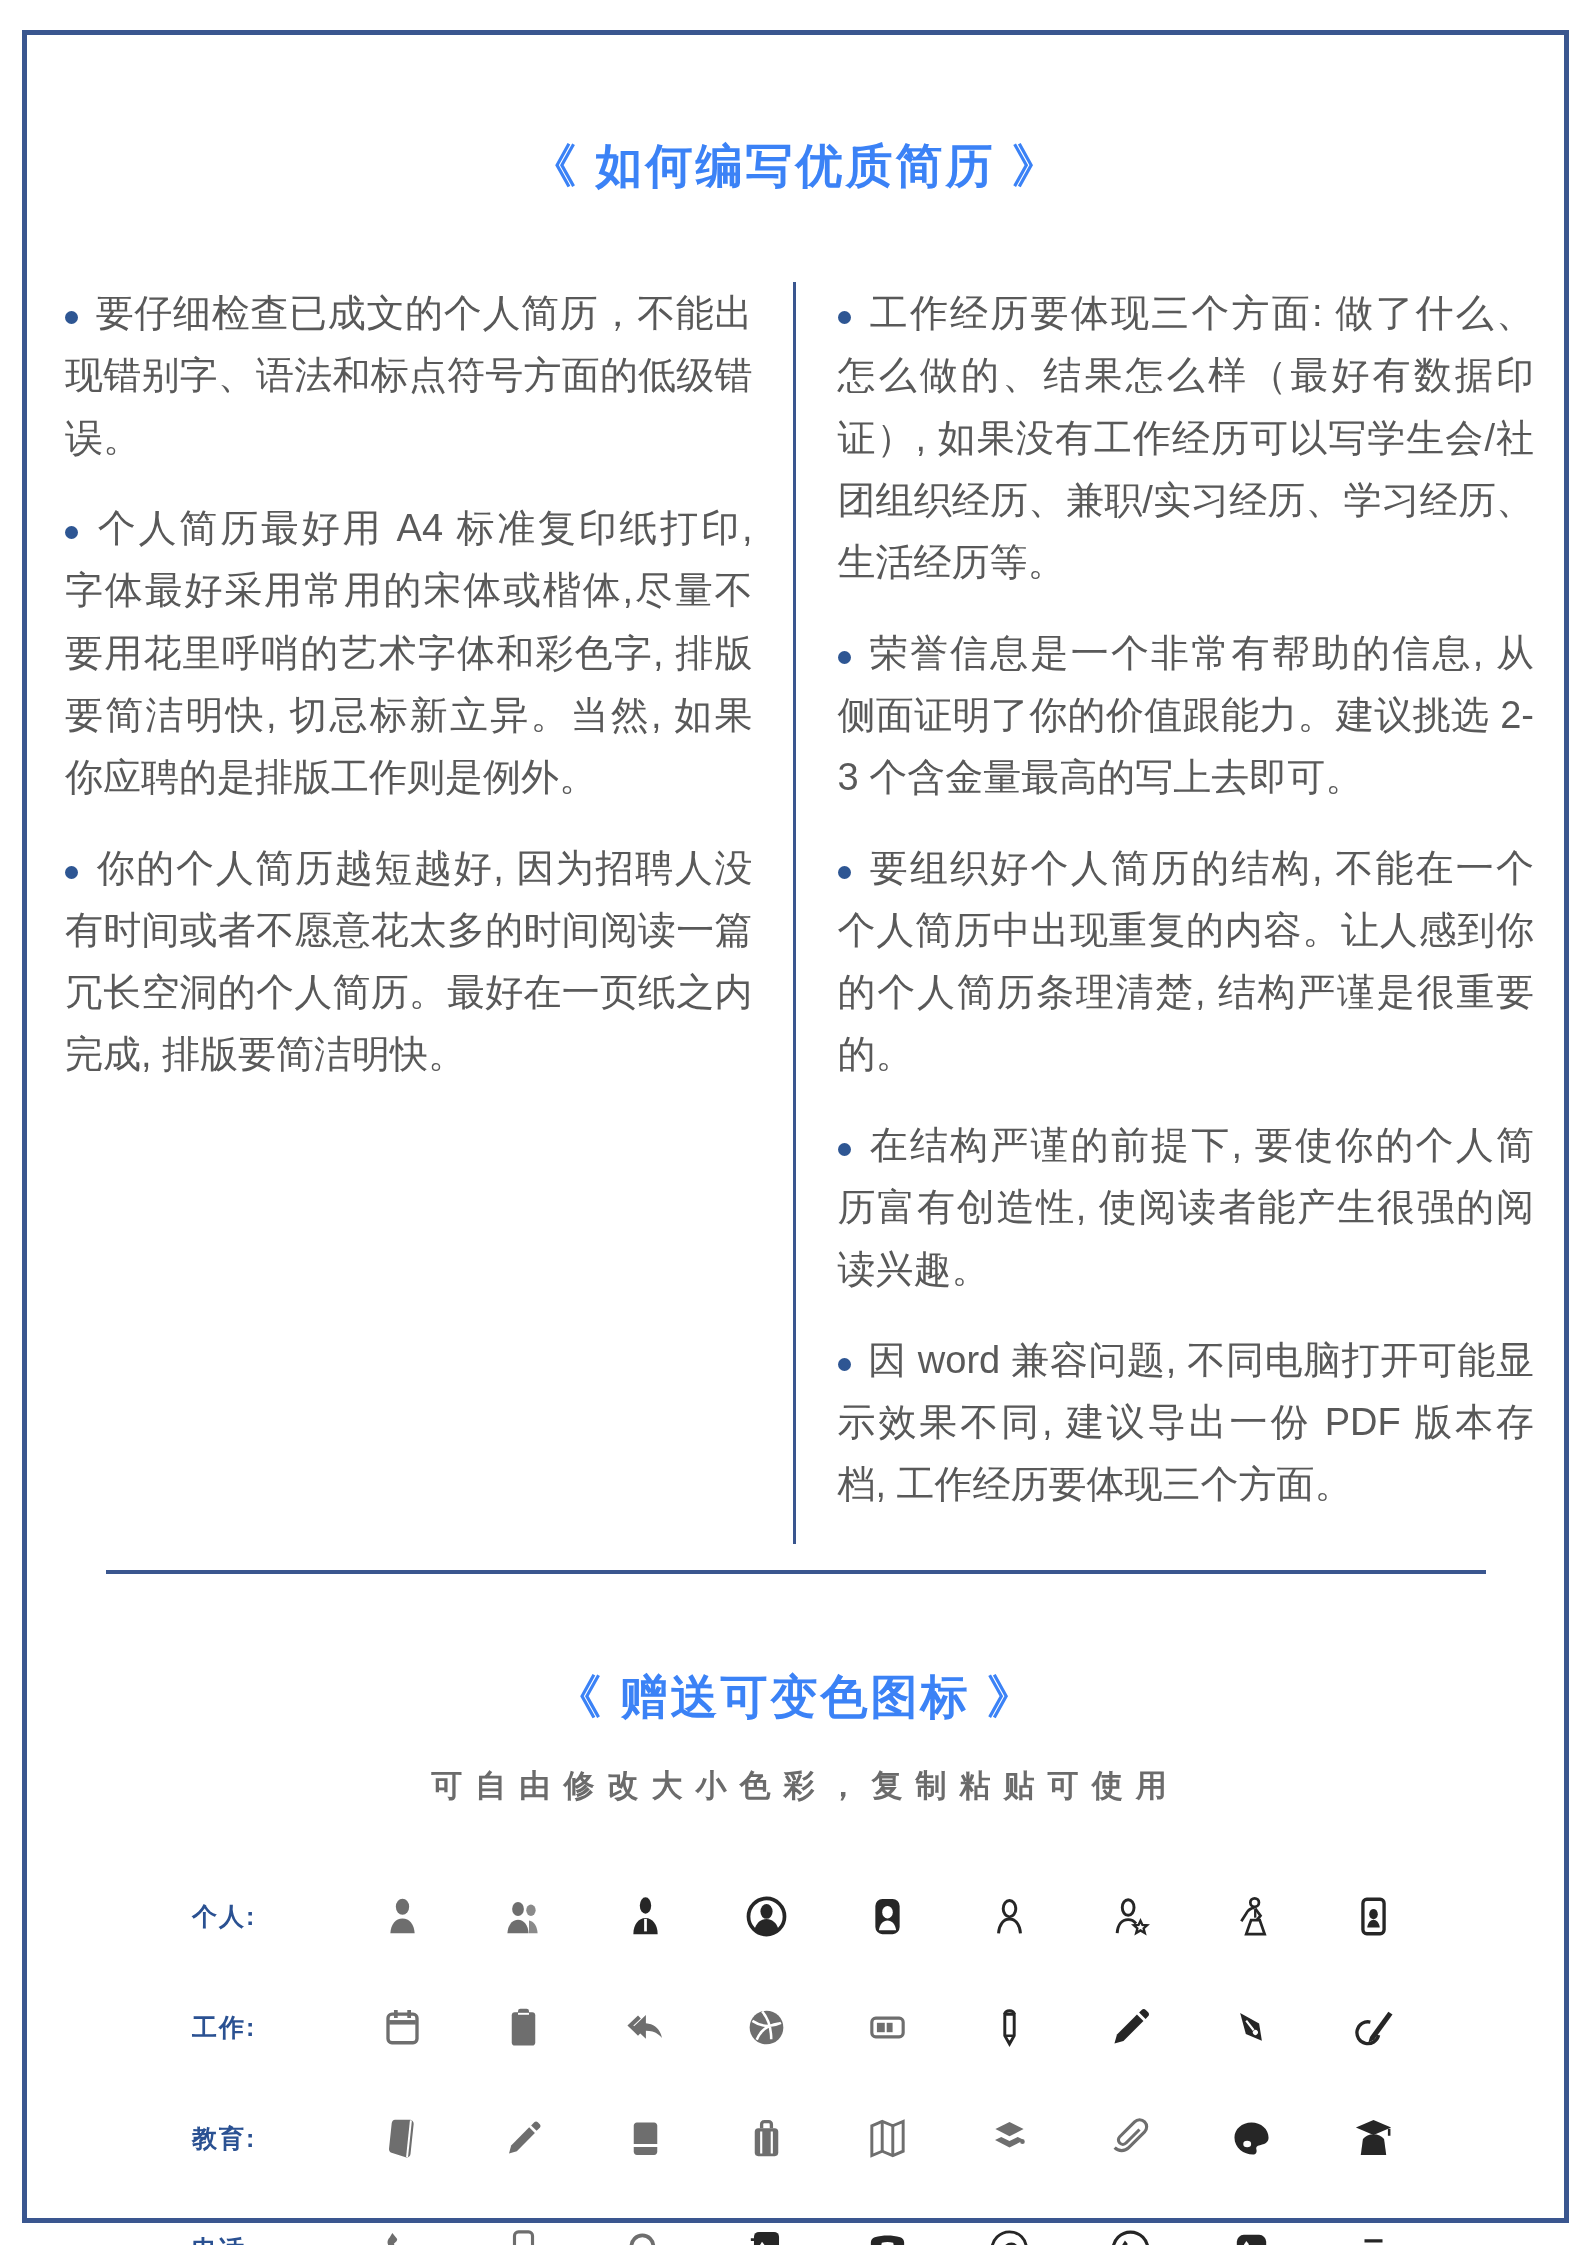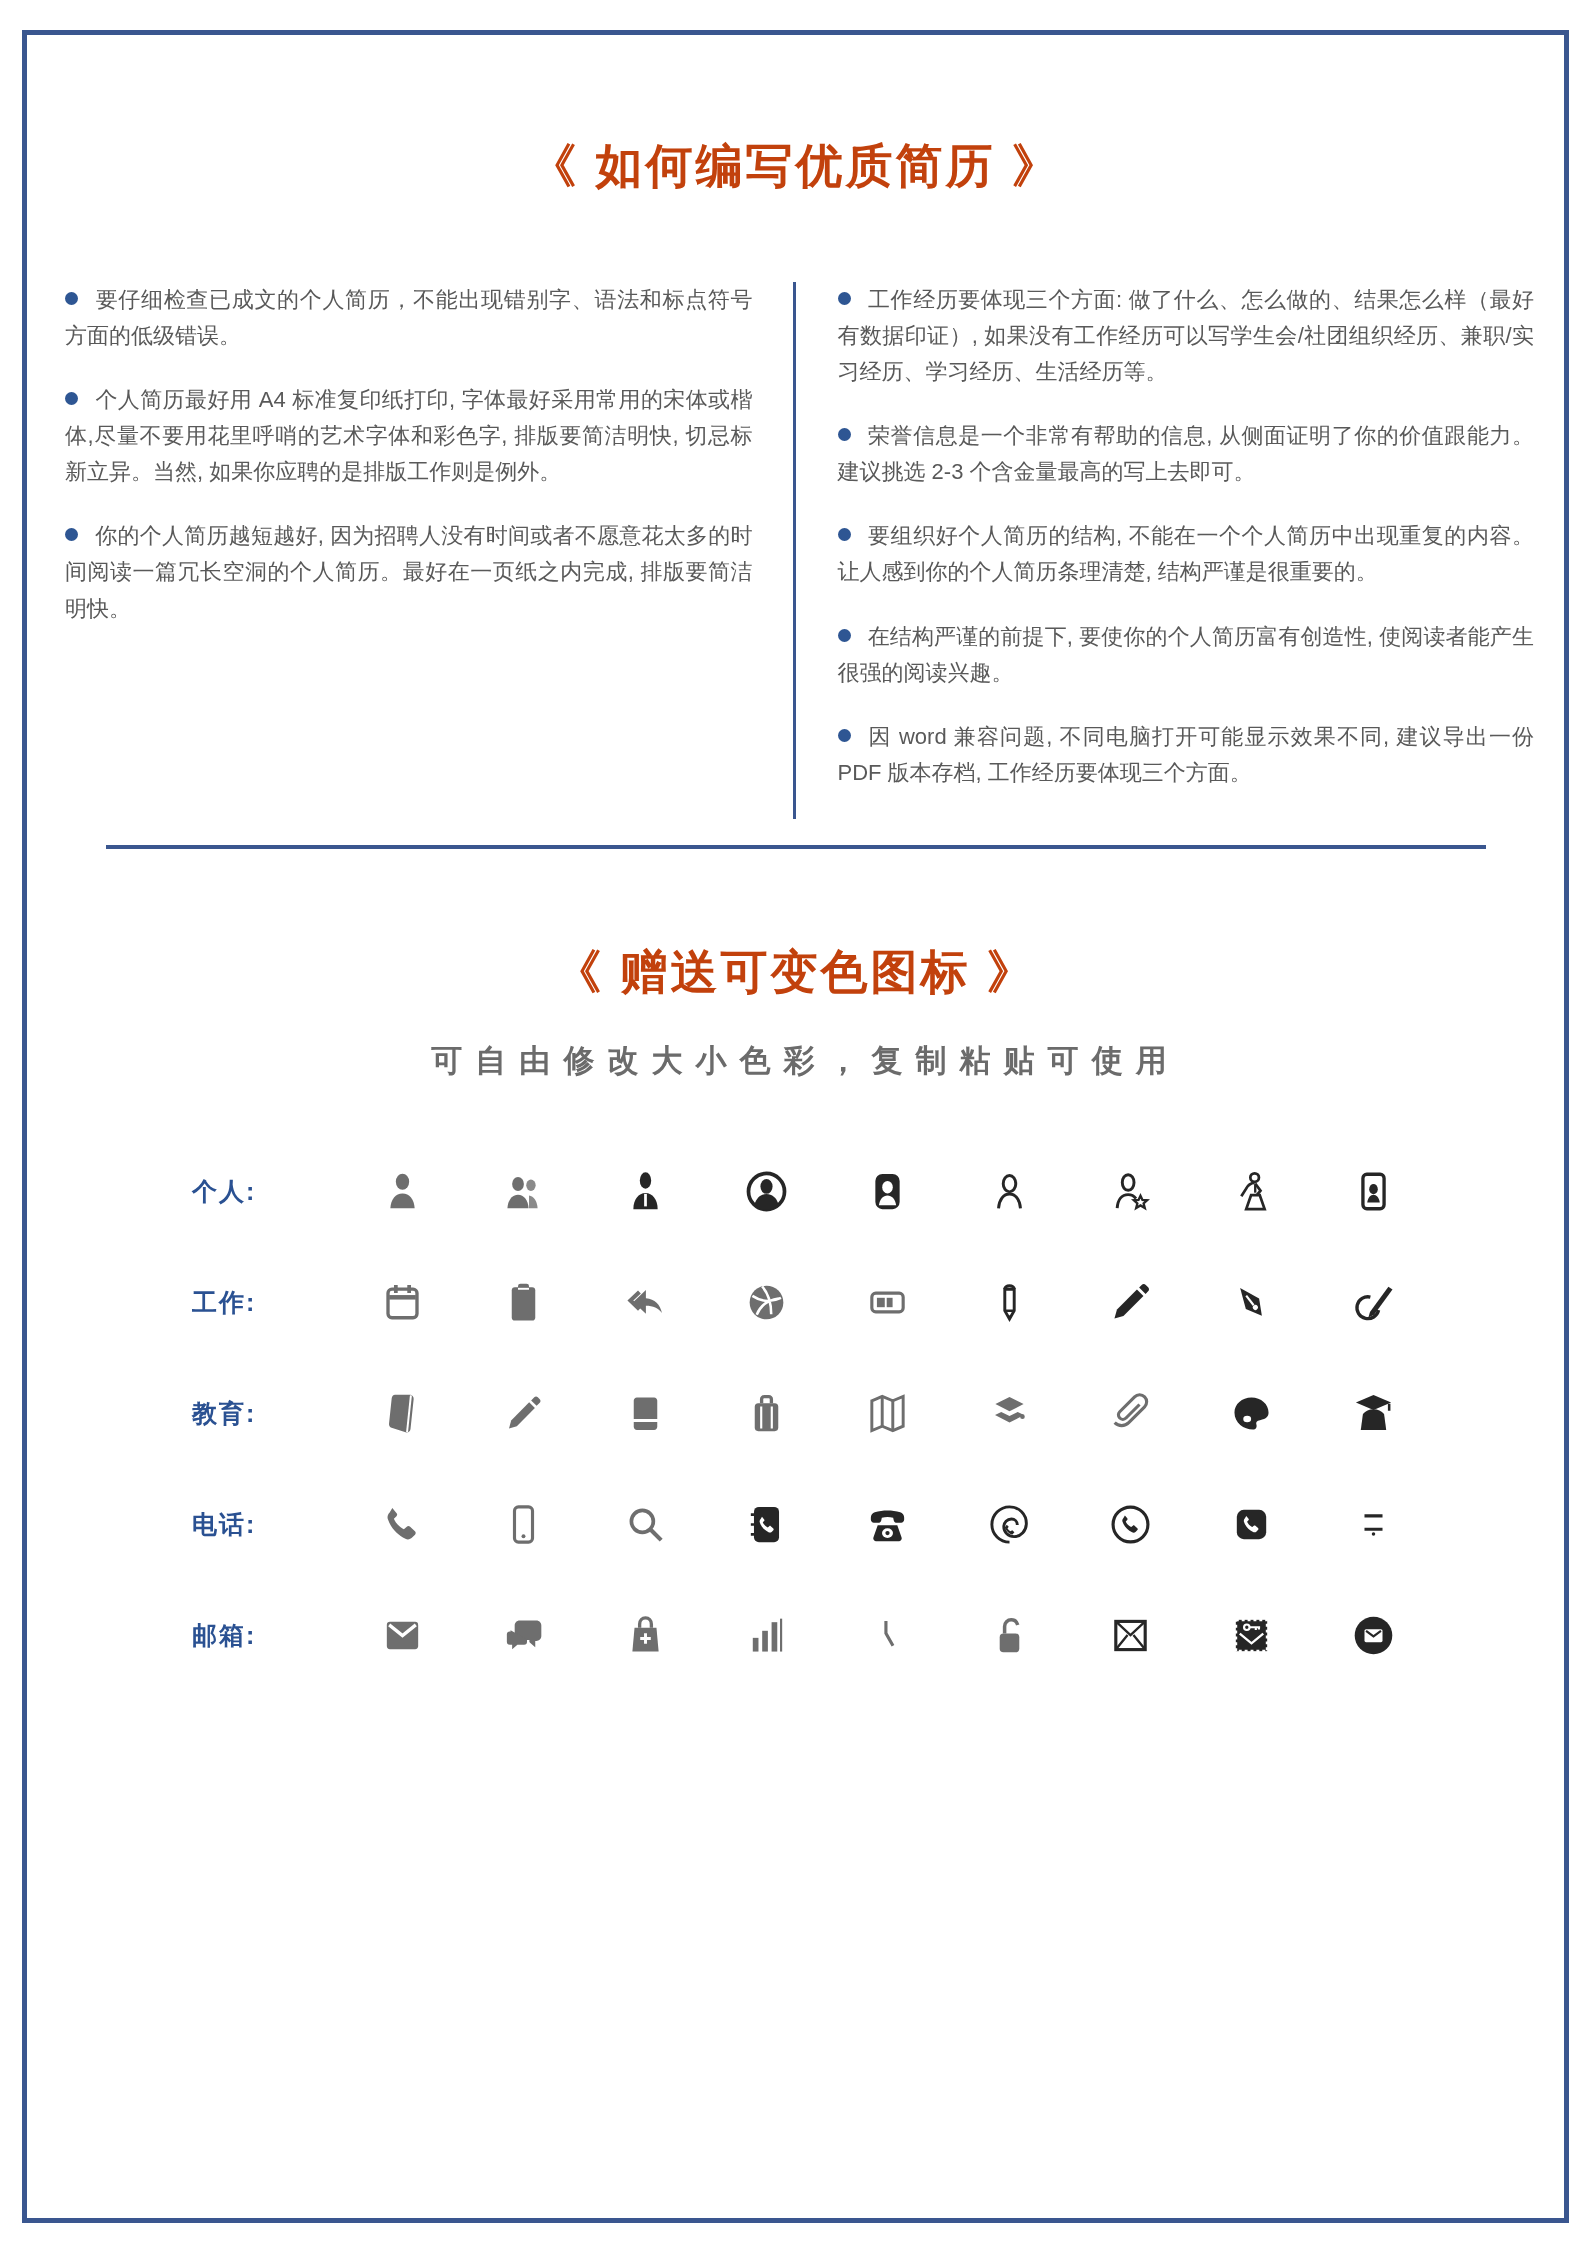--- a/index.html
+++ b/index.html
@@ -6,31 +6,31 @@
   body{
     width:1587px;height:2245px;position:relative;background:#fff;overflow:hidden;
     font-family:"Liberation Sans","DejaVu Sans",sans-serif;
   }
   .frame{
     position:absolute;left:22px;top:30px;right:18px;bottom:22px;
     border:5px solid #3a568f;pointer-events:none;
   }
   .content{position:absolute;left:27px;top:35px;right:23px;}
   h1.sec-title,h2.sec-title{
-    text-align:center;color:#c2410c;font-weight:bold;
+    text-align:center;color:#3b82f6;font-weight:bold;
     font-size:47px;letter-spacing:3px;margin:0;
   }
   h1.sec-title{margin-top:100px;}
   h2.sec-title{margin-top:92px;}
   .columns{display:flex;margin-top:84px;}
   .col{box-sizing:border-box;width:50%;}
   .col-left{padding:0 40px 0 38px;border-right:3px solid #3a568f;}
   .col-right{padding:0 30px 0 42px;}
   p.bullet{
-    font-size:22px;line-height:1.64;color:#595959;text-align:justify;
+    font-size:38px;line-height:1.64;color:#595959;text-align:justify;
     margin:0 0 28px 0;
   }
   p.bullet::before{
     content:"";display:inline-block;width:13px;height:13px;border-radius:50%;
     background:#2e5693;margin-right:17px;vertical-align:2px;
   }
   .rule{
     width:1380px;height:4px;background:#3a568f;border:none;
     margin:26px auto 0 auto;
   }

